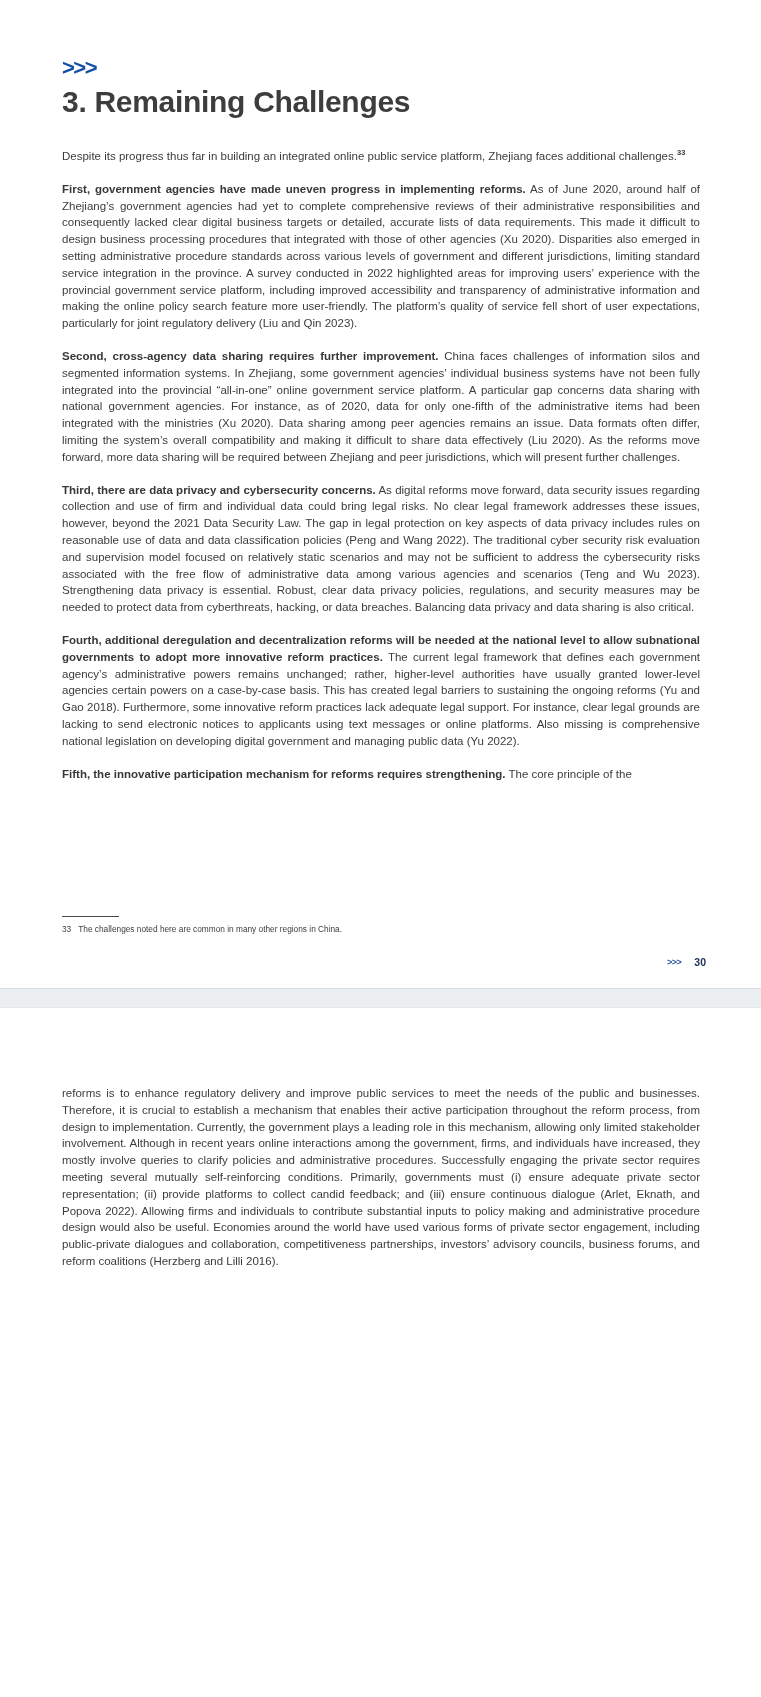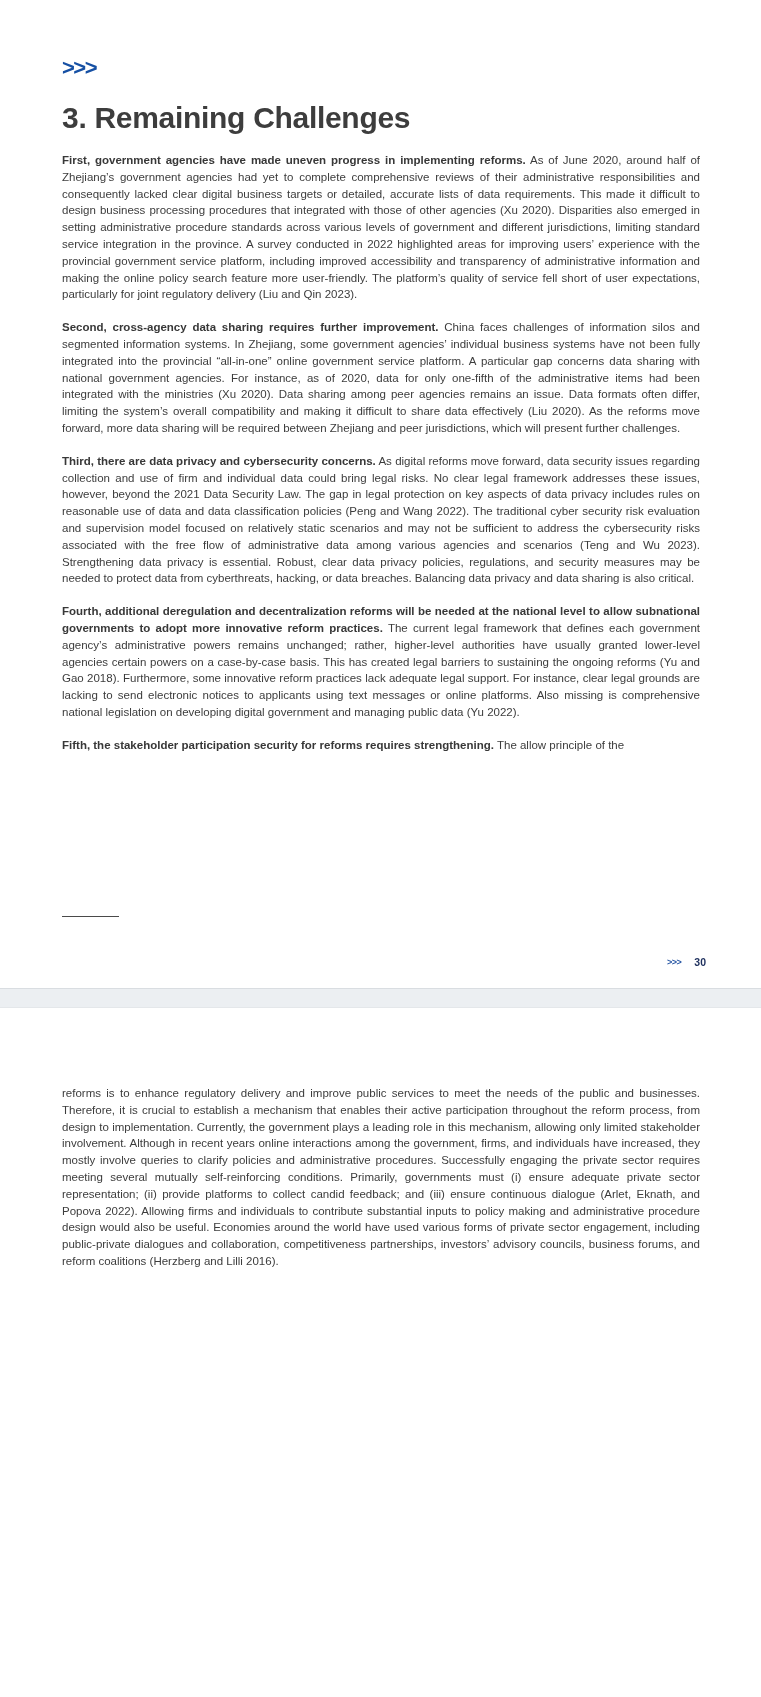--- a/index.html
+++ b/index.html
@@ -22,21 +22,21 @@
     padding: 56px 61px 0 62px;
   }
   .kicker {
     font-size: 22px;
     font-weight: 700;
     letter-spacing: -1.5px;
     color: #1650a4;
     line-height: 24px;
   }
   .title {
-    margin-top: 20px;
+    margin-top: 4px;
     font-size: 30px;
     font-weight: 700;
     letter-spacing: -0.3px;
     color: #3d3d3d;
     line-height: 36px;
   }
   .body-text {
     font-size: 11.5px;
     line-height: 16.8px;
     text-align: justify;
@@ -107,33 +107,35 @@
 <body>
 
 <div class="doc">
 
   <section class="page-1">
 
     <div class="kicker">&gt;&gt;&gt;</div>
 
     <h1 class="title">3. Remaining Challenges</h1>
 
+    <p class="body-text intro"><span>Despite its progress thus far in building an integrated online public service platform, Zhejiang faces additional challenges.</span><sup>33</sup></p>
 
     <p class="body-text para"><strong>First, government agencies have made uneven progress in implementing reforms.</strong><span> As of June 2020, around half of Zhejiang’s government agencies had yet to complete comprehensive reviews of their administrative responsibilities and consequently lacked clear digital business targets or detailed, accurate lists of data requirements. This made it difficult to design business processing procedures that integrated with those of other agencies (Xu 2020). Disparities also emerged in setting administrative procedure standards across various levels of government and different jurisdictions, limiting standard service integration in the province. A survey conducted in 2022 highlighted areas for improving users’ experience with the provincial government service platform, including improved accessibility and transparency of administrative information and making the online policy search feature more user-friendly. The platform’s quality of service fell short of user expectations, particularly for joint regulatory delivery (Liu and Qin 2023).</span></p>
 
     <p class="body-text para"><strong>Second, cross-agency data sharing requires further improvement.</strong><span> China faces challenges of information silos and segmented information systems. In Zhejiang, some government agencies’ individual business systems have not been fully integrated into the provincial “all-in-one” online government service platform. A particular gap concerns data sharing with national government agencies. For instance, as of 2020, data for only one-fifth of the administrative items had been integrated with the ministries (Xu 2020). Data sharing among peer agencies remains an issue. Data formats often differ, limiting the system’s overall compatibility and making it difficult to share data effectively (Liu 2020). As the reforms move forward, more data sharing will be required between Zhejiang and peer jurisdictions, which will present further challenges.</span></p>
 
     <p class="body-text para"><strong>Third, there are data privacy and cybersecurity concerns.</strong><span> As digital reforms move forward, data security issues regarding collection and use of firm and individual data could bring legal risks. No clear legal framework addresses these issues, however, beyond the 2021 Data Security Law. The gap in legal protection on key aspects of data privacy includes rules on reasonable use of data and data classification policies (Peng and Wang 2022). The traditional cyber security risk evaluation and supervision model focused on relatively static scenarios and may not be sufficient to address the cybersecurity risks associated with the free flow of administrative data among various agencies and scenarios (Teng and Wu 2023). Strengthening data privacy is essential. Robust, clear data privacy policies, regulations, and security measures may be needed to protect data from cyberthreats, hacking, or data breaches. Balancing data privacy and data sharing is also critical.</span></p>
 
     <p class="body-text para"><strong>Fourth, additional deregulation and decentralization reforms will be needed at the national level to allow subnational governments to adopt more innovative reform practices.</strong><span> The current legal framework that defines each government agency’s administrative powers remains unchanged; rather, higher-level authorities have usually granted lower-level agencies certain powers on a case-by-case basis. This has created legal barriers to sustaining the ongoing reforms (Yu and Gao 2018). Furthermore, some innovative reform practices lack adequate legal support. For instance, clear legal grounds are lacking to send electronic notices to applicants using text messages or online platforms. Also missing is comprehensive national legislation on developing digital government and managing public data (Yu 2022).</span></p>
 
-    <p class="body-text para"><strong>Fifth, the stakeholder participation security for reforms requires strengthening.</strong><span> The allow principle of the</span></p>
+    <p class="body-text para"><strong>Fifth, the innovative participation mechanism for reforms requires strengthening.</strong><span> The core principle of the</span></p>
 
     <div class="footnote-block">
       <div class="footnote-rule"></div>
+      <div class="footnote-text"><span class="fn-num">33</span><span>The challenges noted here are common in many other regions in China.</span></div>
     </div>
 
     <div class="page-footer">
       <span class="footer-chevrons">&gt;&gt;&gt;</span>
       <span class="footer-page-number">30</span>
     </div>
 
   </section>
 
   <div class="page-separator"></div>

